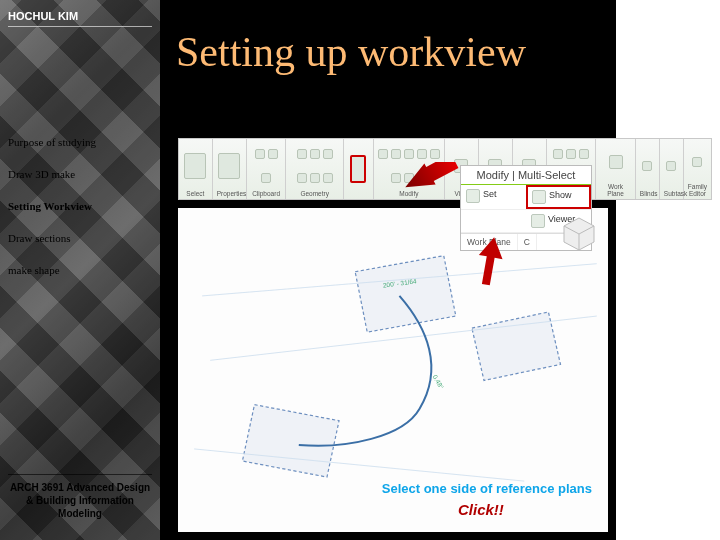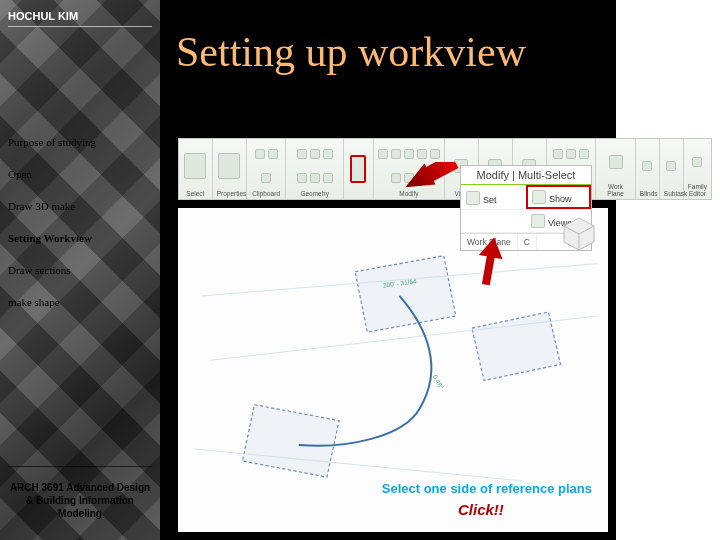--- a/index.html
+++ b/index.html
@@ -59,21 +59,21 @@
   .nav-item.active {
     font-weight: bold;
   }
   .footer-block {
     margin-top: auto;
     text-align: center;
     color: #000;
     font-size: 10px;
     font-weight: bold;
     border-top: 1px solid rgba(0,0,0,0.6);
-    padding-top: 14px;
+    padding-top: 6px;
     padding-bottom: 10px;
     line-height: 1.3;
   }
   .main {
     flex: 1;
     background: #000;
     position: relative;
   }
   .title {
     color: #fdba74;
@@ -147,21 +147,21 @@
     padding: 3px 0;
     border-bottom: 1px solid #84cc16;
   }
   .flyout-row {
     display: grid;
     grid-template-columns: 1fr 1fr;
     border-bottom: 1px solid #eee;
   }
   .flyout-cell {
     display: flex;
-    align-items: flex-end;
+    align-items: flex-start;
     gap: 3px;
     padding: 4px 5px;
     font-size: 9px;
   }
   .mini-ico {
     width: 14px; height: 14px;
     background: #e5ede5;
     border: 1px solid #bcc8bc;
     border-radius: 2px;
   }
@@ -225,21 +225,20 @@
 </head>
 <body>
 
 <div class="slide">
 
   <div class="sidebar">
     <div class="sidebar-inner">
       <div class="author">HOCHUL KIM</div>
 
       <div class="nav-item">Purpose of studying</div>
-      <div class="nav-item">Open</div>
       <div class="nav-item">Draw 3D make</div>
       <div class="nav-item active">Setting Workview</div>
       <div class="nav-item">Draw sections</div>
       <div class="nav-item">make shape</div>
 
       <div class="footer-block">ARCH 3691 Advanced Design &amp; Building Information Modeling</div>
     </div>
   </div>
 
   <div class="main">

